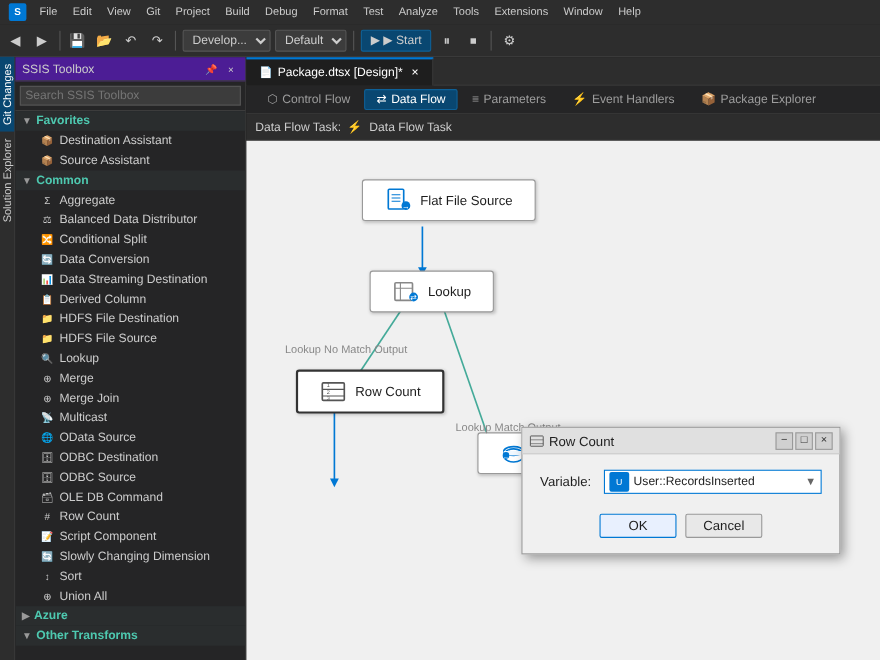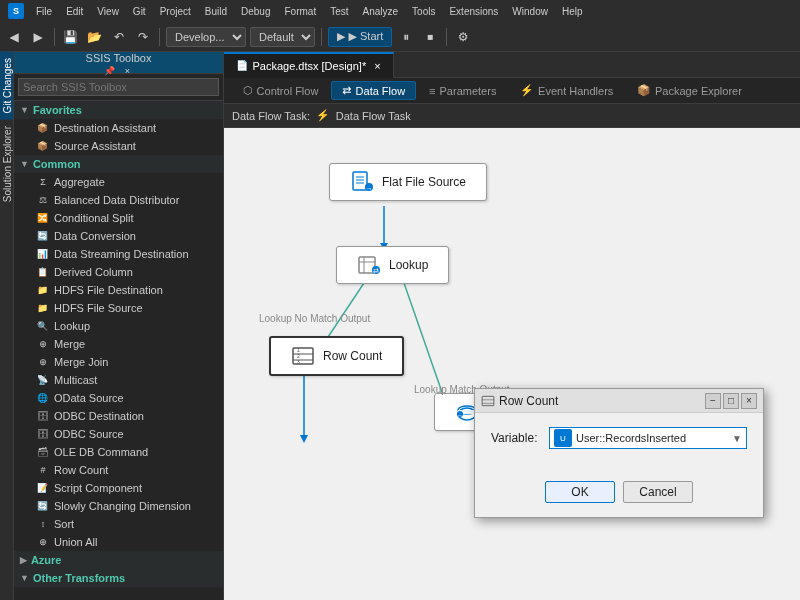--- a/index.html
+++ b/index.html
@@ -21,21 +21,21 @@
     
     .main-layout { display: flex; height: calc(600px - 52px); }
 
     
     .left-tabs { width: 14px; background: #2d2d2d; display: flex; flex-direction: column; border-right: 1px solid #3c3c3c; }
     .left-tab { writing-mode: vertical-rl; transform: rotate(180deg); font-size: 10px; padding: 6px 2px; color: #ccc; cursor: pointer; background: transparent; border: none; white-space: nowrap; }
     .left-tab.active { background: #094771; color: white; }
 
     
     .toolbox { width: 210px; background: #252526; border-right: 1px solid #3c3c3c; display: flex; flex-direction: column; }
-    .toolbox-header { height: 22px; background: #0c4a6e; display: flex; align-items: center; justify-content: space-between; padding: 0 6px; border-bottom: 1px solid #3c3c3c; font-size: 11px; flex-direction: column; }
+    .toolbox-header { height: 22px; background: #4c1d95; display: flex; align-items: center; justify-content: space-between; padding: 0 6px; border-bottom: 1px solid #3c3c3c; font-size: 11px; }
     .toolbox-header-title { font-size: 11px; color: #ccc; }
     .toolbox-header-icons { display: flex; gap: 4px; }
     .toolbox-search { padding: 4px; border-bottom: 1px solid #3c3c3c; }
     .toolbox-search input { width: 100%; background: #3c3c3c; border: 1px solid #555; color: #ccc; padding: 2px 4px; font-size: 11px; }
     .toolbox-body { flex: 1; overflow-y: auto; }
     .toolbox-section { }
     .toolbox-section-header { padding: 3px 6px; background: #2a2d2e; color: #4ec9b0; font-size: 11px; font-weight: bold; cursor: pointer; display: flex; align-items: center; gap: 4px; }
     .toolbox-item { padding: 2px 6px 2px 22px; color: #ccc; font-size: 11px; cursor: pointer; display: flex; align-items: center; gap: 4px; white-space: nowrap; overflow: hidden; text-overflow: ellipsis; }
     .item-icon { width: 14px; height: 14px; flex-shrink: 0; display: inline-flex; align-items: center; justify-content: center; font-size: 9px; }
     .section-arrow { font-size: 9px; color: #999; }
@@ -61,21 +61,21 @@
     .canvas svg.connectors { position: absolute; top: 0; left: 0; width: 100%; height: 100%; pointer-events: none; }
 
     
     .dialog-overlay { position: absolute; top: 0; left: 0; width: 100%; height: 100%; pointer-events: none; }
     .dialog { position: absolute; background: #f0f0f0; border: 1px solid #999; box-shadow: 3px 3px 10px rgba(0,0,0,0.4); pointer-events: all; width: 290px; }
     .dialog-titlebar { height: 24px; background: #e0e0e0; display: flex; align-items: center; justify-content: space-between; padding: 0 6px; border-bottom: 1px solid #ccc; font-size: 12px; color: #1e1e1e; }
     .dialog-title-left { display: flex; align-items: center; gap: 4px; }
     .dialog-controls { display: flex; gap: 2px; }
     .dialog-ctrl-btn { width: 16px; height: 16px; background: #d0d0d0; border: 1px solid #999; display: flex; align-items: center; justify-content: center; font-size: 10px; cursor: pointer; color: #333; }
     .dialog-body { padding: 14px 16px; }
-    .dialog-field { display: flex; align-items: center; gap: 8px; margin-bottom: 14px; }
+    .dialog-field { display: flex; align-items: center; gap: 8px; }
     .dialog-label { font-size: 12px; color: #1e1e1e; min-width: 50px; }
     .dialog-dropdown { flex: 1; height: 22px; background: white; border: 1px solid #0078d4; display: flex; align-items: center; padding: 0 4px; font-size: 11px; cursor: pointer; }
     .user-icon { width: 18px; height: 18px; background: #0078d4; border-radius: 2px; flex-shrink: 0; display: flex; align-items: center; justify-content: center; }
     .dialog-buttons { display: flex; justify-content: center; gap: 8px; padding: 4px 16px 14px; }
     .dialog-btn { width: 70px; height: 22px; border: 1px solid #999; background: #e8e8e8; cursor: pointer; font-size: 12px; color: #1e1e1e; display: flex; align-items: center; justify-content: center; border-radius: 2px; }
     .dialog-btn.primary { background: #e8f0fe; border-color: #0078d4; }
 
     
     .connector-label { position: absolute; font-size: 10px; color: #888; background: transparent; }
 

